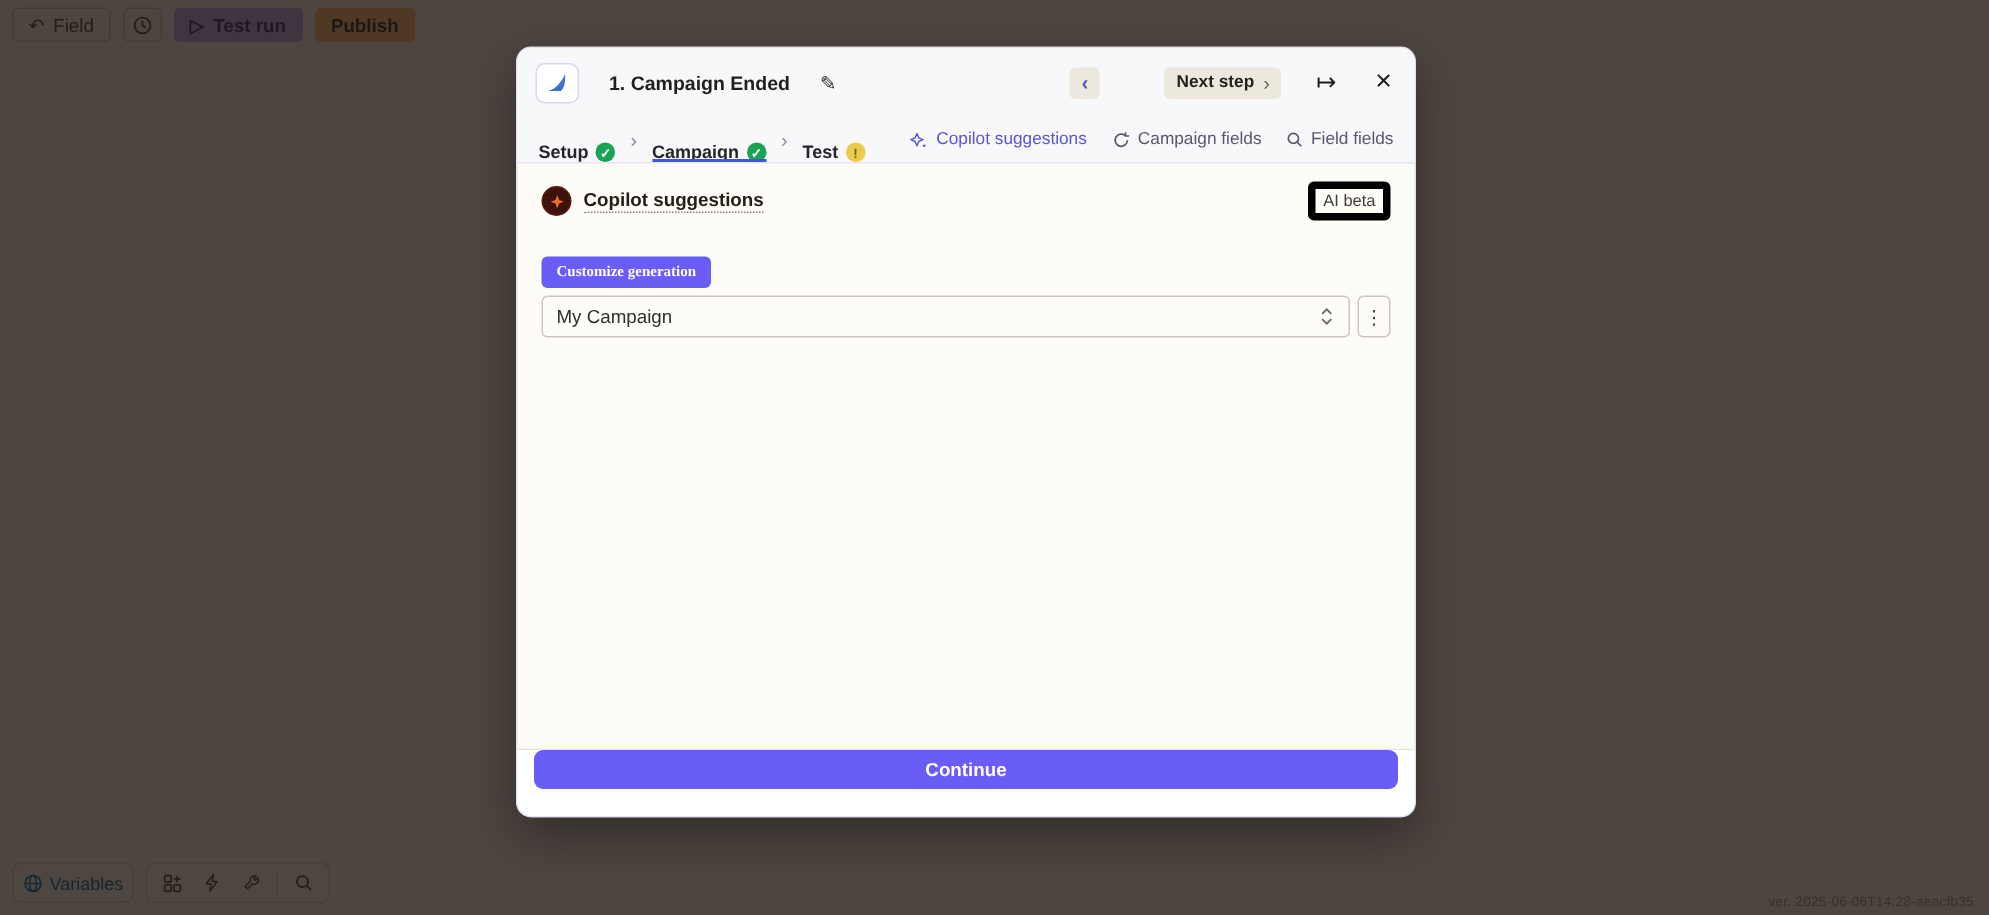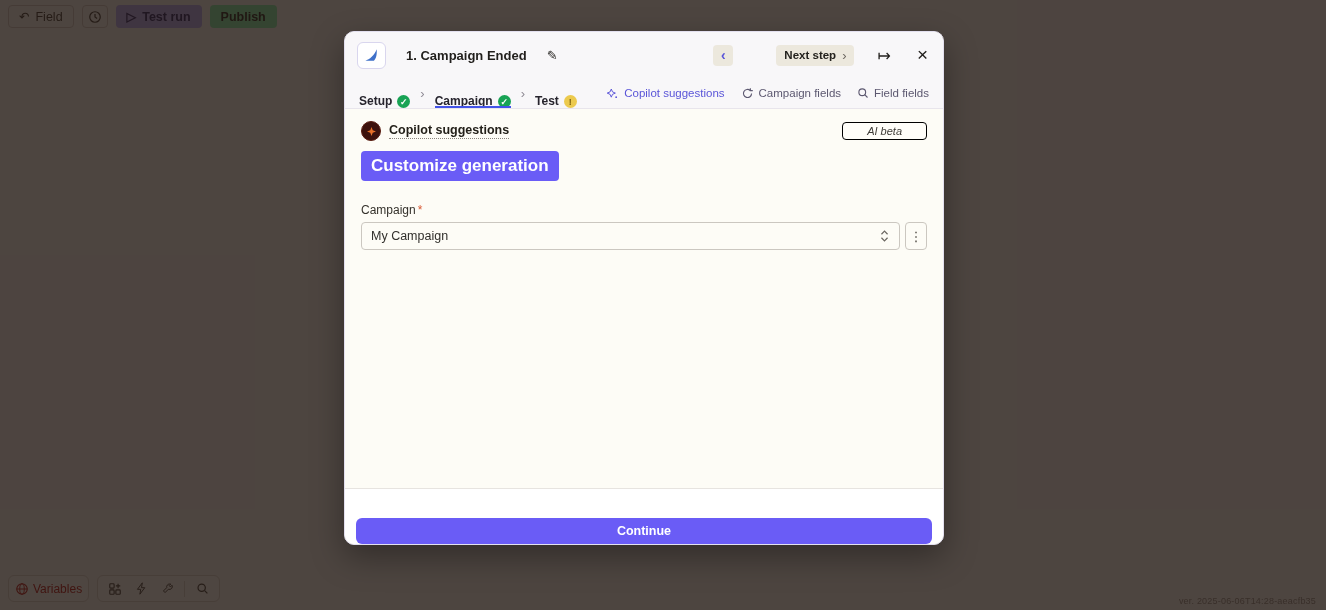--- a/index.html
+++ b/index.html
@@ -10,24 +10,24 @@
   .topbar { position:absolute; top:0; left:0; right:0; height:33px; display:flex; align-items:center; justify-content:space-between; padding:0 8px; }
   .search-group { display:flex; align-items:center; gap:7px; padding:4px 8px; border-radius:6px; color:#474139; cursor:pointer; }
   .search-group .label { font-size:13px; }
   kbd.key { font-size:10px; color:#57524a; background:#eae7e1; border:1px solid #dcd8d0; border-radius:3px; padding:1px 4px; min-width:14px; text-align:center; font-family:"Liberation Sans",sans-serif; }
   .avatar { width:19px; height:19px; border-radius:50%; background:#cfc9c1; border:1px solid #bdb6ac; }
   .topbar-right { display:flex; align-items:center; gap:8px; }
   .btn { display:inline-flex; align-items:center; gap:6px; border-radius:4px; font-size:12.5px; cursor:pointer; border:1px solid transparent; padding:3px 10px; height:23px; }
   .btn-outline { border-color:#cfcac2; color:#3f3a33; background:transparent; }
   .btn-icon-only { padding:3px 5px; }
   .btn-testrun { background:#b7abf3; color:#2b2566; font-weight:bold; }
-  .btn-publish { background:#86efac; color:#2b2824; font-weight:bold; }
+  .btn-publish { background:#fdba74; color:#2b2824; font-weight:bold; }
 
   .bottombar { position:absolute; left:8px; bottom:8px; display:flex; align-items:center; gap:8px; }
-  .pillbox { display:flex; align-items:center; gap:4px; background:#faf8f4; border:1px solid #d9d4cc; border-radius:6px; padding:3px 6px; height:27px; color:#b91c1c; }
+  .pillbox { display:flex; align-items:center; gap:4px; background:#faf8f4; border:1px solid #d9d4cc; border-radius:6px; padding:3px 6px; height:27px; color:#0369a1; }
   .pillbox .label { font-size:12px; }
   .iconbtn { display:inline-flex; align-items:center; justify-content:center; width:22px; height:21px; border-radius:4px; color:#45403a; cursor:pointer; }
   .vdivider { width:1px; height:16px; background:#d9d4cc; margin:0 2px; }
   .version { position:absolute; right:10px; bottom:4px; font-size:9px; color:#97908a; letter-spacing:.2px; }
 
   
   .overlay { position:absolute; inset:0; background:rgba(30,19,14,0.78); z-index:5; }
 
   
   .modal { position:absolute; left:344px; top:31px; width:600px; height:514px; background:#fdfcf6; border:1px solid #e3e0ef; border-radius:10px; z-index:10; box-shadow:0 12px 32px rgba(0,0,0,.35); display:flex; flex-direction:column; }
@@ -51,31 +51,31 @@
   .status-warn { background:var(--warning); color:#7c6110; font-weight:bold; }
   .tab-tools { margin-left:auto; display:flex; align-items:center; gap:16px; }
   .tool { display:flex; align-items:center; gap:5px; font-size:11.5px; cursor:pointer; color:#5c5870; }
   .tool.accent { color:var(--link); }
 
   .modal-body { flex:1; padding:12px 16px; position:relative; }
   .copilot-row { display:flex; align-items:center; justify-content:space-between; }
   .copilot-left { display:flex; align-items:center; gap:8px; }
   .copilot-badge { width:20px; height:20px; border-radius:50%; background:#3d120d; border:1px solid #5a1d12; display:flex; align-items:center; justify-content:center; color:#e8712a; }
   .copilot-title { font-size:12.5px; font-weight:bold; color:#232019; border-bottom:1px dotted #8a857c; padding-bottom:1px; }
-  .ai-beta { font-size:11px; color:#3f3c37; border:1px solid #000000; border-radius:4px; padding:2px 24px; background:#fffef9;font-style:italic; }
-  .customize-btn { margin-top:10px; display:inline-flex; align-items:center; background:var(--accent); color:#fff; font-size:17px; font-weight:bold; border-radius:4px; padding:5px 10px; cursor:pointer; }
+  .ai-beta { font-size:11px; color:#3f3c37; border:5px solid #000000; border-radius:4px; padding:2px 5px; background:#fffef9; }
+  .customize-btn { margin-top:24px; display:inline-flex; align-items:center; background:var(--accent); color:#fff; font-size:10px; font-weight:bold; border-radius:4px; padding:5px 10px; cursor:pointer;font-family:Liberation Serif, serif; }
   .field-label { margin-top:22px; font-size:12px; color:#35322c; }
   .req { color:#d95a35; margin-left:2px; }
   .field-row { margin-top:5px; display:flex; align-items:stretch; gap:5px; }
   .select { flex:1; height:28px; border:1px solid #cbc7c0; border-radius:4px; display:flex; align-items:center; justify-content:space-between; padding:0 9px; background:#fdfcf6; cursor:pointer; }
   .select .value { font-size:12.5px; color:#32302c; }
   .select .caret { color:#6b6761; }
   .kebab-btn { width:22px; height:28px; border:1px solid #cbc7c0; border-radius:4px; display:flex; align-items:center; justify-content:center; font-size:13px; color:#4a463f; cursor:pointer; background:#fdfcf6; }
 
-  .modal-footer { height:56px; background:#fff; border-top:1px solid #e7e4e0; border-radius:0 0 10px 10px; display:flex; align-items:flex-end; padding:0 11px; }
+  .modal-footer { height:45px; background:#fff; border-top:1px solid #e7e4e0; border-radius:0 0 10px 10px; display:flex; align-items:flex-start; padding:0 11px; }
   .continue-btn { width:100%; height:26px; background:var(--accent); color:#fff; border:none; border-radius:6px; font-size:12.5px; font-weight:bold; cursor:pointer; font-family:"Liberation Sans",sans-serif; }
 
   svg.ic { display:block; }
 </style>
 </head>
 <body>
 
 <header class="topbar">
   <div class="topbar-right">
     <button class="btn btn-outline">
@@ -209,23 +209,20 @@
               <path d="M8 1.5 9.8 6.2 14.5 8 9.8 9.8 8 14.5 6.2 9.8 1.5 8 6.2 6.2z" fill="currentColor"></path>
             </svg>
         </span>
         <span class="copilot-title">Copilot suggestions</span>
       </div>
       <span class="ai-beta">AI beta</span>
     </div>
 
     <span class="customize-btn">Customize generation</span>
 
-    <div class="field-label">
-      <span>Campaign</span><span class="req">*</span>
-    </div>
     <div class="field-row">
       <div class="select">
         <span class="value">My Campaign</span>
         <svg class="ic caret" width="11" height="14" viewBox="0 0 12 16">
             <path d="M2.5 6 6 2.5 9.5 6" fill="none" stroke="currentColor" stroke-width="1.4"></path>
             <path d="M2.5 10 6 13.5 9.5 10" fill="none" stroke="currentColor" stroke-width="1.4"></path>
           </svg>
       </div>
       <span class="kebab-btn">
         <span>⋮</span>

